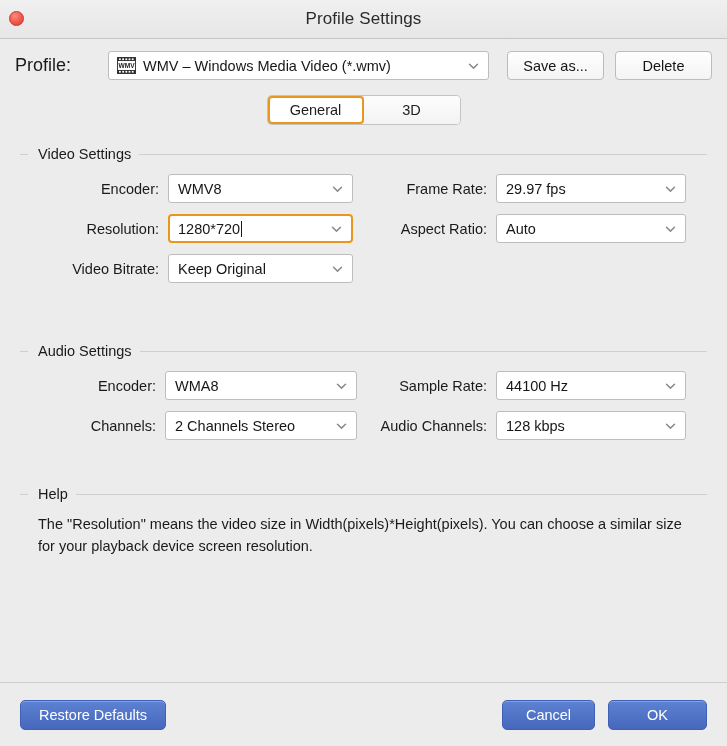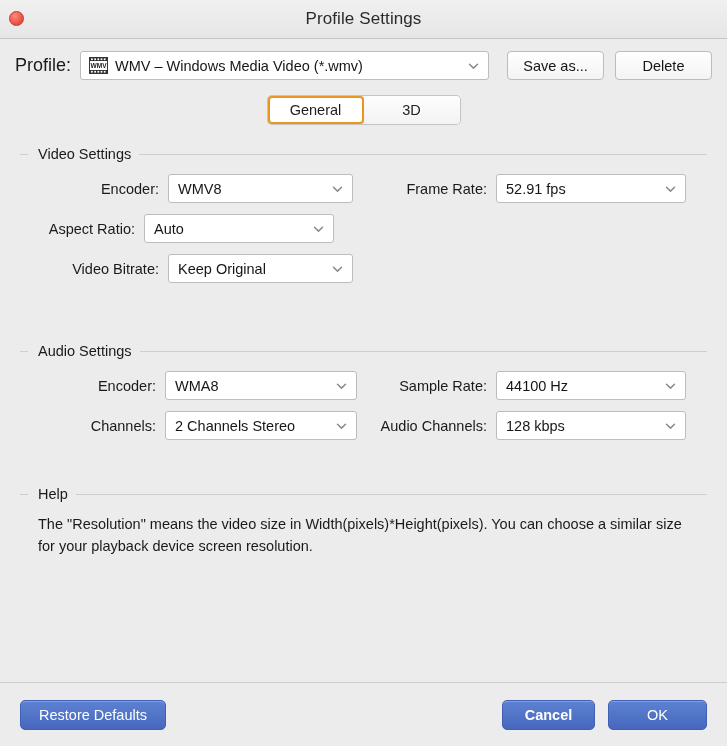--- a/index.html
+++ b/index.html
@@ -72,20 +72,21 @@
     height: 29px;
     background: #ffffff;
     border: 1px solid #bdbdbd;
     border-radius: 3px;
     display: flex;
     align-items: center;
     padding: 0 8px;
     box-sizing: border-box;
     margin-right: 18px;
     cursor: pointer;
+    margin-left: 28px;
   }
   .wmv-icon {
     width: 19px;
     height: 17px;
     flex: 0 0 19px;
     margin-right: 7px;
     position: relative;
   }
   .profile-value {
     font-size: 14.5px;
@@ -276,21 +277,21 @@
     border: 1px solid #3f60b4;
     border-radius: 5px;
     color: #ffffff;
     font-family: "Liberation Sans", sans-serif;
     font-size: 14.5px;
     cursor: pointer;
     box-sizing: border-box;
     box-shadow: inset 0 1px 0 rgba(255,255,255,0.25);
   }
   .blue-btn.w-ok { min-width: 99px; }
-  .blue-btn.w-cancel { min-width: 93px; font-weight: bold; }
+  .blue-btn.w-cancel { min-width: 93px; }
   .blue-btn + .blue-btn { margin-left: 13px; }
 </style>
 </head>
 <body>
 
 <div id="dialog">
 
   <div class="titlebar">
     <div class="close-btn"></div>
     <div class="title-text">Profile Settings</div>
@@ -355,31 +356,43 @@
               <span class="chevron">
                 <svg width="11" height="11" viewBox="0 0 11 11">
                     <path d="M1.5 3.8 L5.5 7.6 L9.5 3.8" fill="none" stroke="#8b8b8b" stroke-width="1.5" stroke-linecap="round" stroke-linejoin="round"></path>
                   </svg>
               </span>
             </div>
           </div>
           <div class="cell cell-right">
             <span class="field-label lbl-fr">Frame Rate:</span>
             <div class="dropdown dd-w190">
-              <span class="val">52.91 fps</span>
+              <span class="val">29.97 fps</span>
               <span class="chevron">
                 <svg width="11" height="11" viewBox="0 0 11 11">
                     <path d="M1.5 3.8 L5.5 7.6 L9.5 3.8" fill="none" stroke="#8b8b8b" stroke-width="1.5" stroke-linecap="round" stroke-linejoin="round"></path>
                   </svg>
               </span>
             </div>
           </div>
         </div>
 
         <div class="row">
+          <div class="cell cell-left">
+            <span class="field-label lbl-v">Resolution:</span>
+            <div class="dropdown dd-w185 focused">
+              <span class="val">1280*720</span>
+                <span class="caret"></span>
+              <span class="chevron">
+                <svg width="11" height="11" viewBox="0 0 11 11">
+                    <path d="M1.5 3.8 L5.5 7.6 L9.5 3.8" fill="none" stroke="#8b8b8b" stroke-width="1.5" stroke-linecap="round" stroke-linejoin="round"></path>
+                  </svg>
+              </span>
+            </div>
+          </div>
           <div class="cell cell-right">
             <span class="field-label lbl-ar">Aspect Ratio:</span>
             <div class="dropdown dd-w190">
               <span class="val">Auto</span>
               <span class="chevron">
                 <svg width="11" height="11" viewBox="0 0 11 11">
                     <path d="M1.5 3.8 L5.5 7.6 L9.5 3.8" fill="none" stroke="#8b8b8b" stroke-width="1.5" stroke-linecap="round" stroke-linejoin="round"></path>
                   </svg>
               </span>
             </div>

